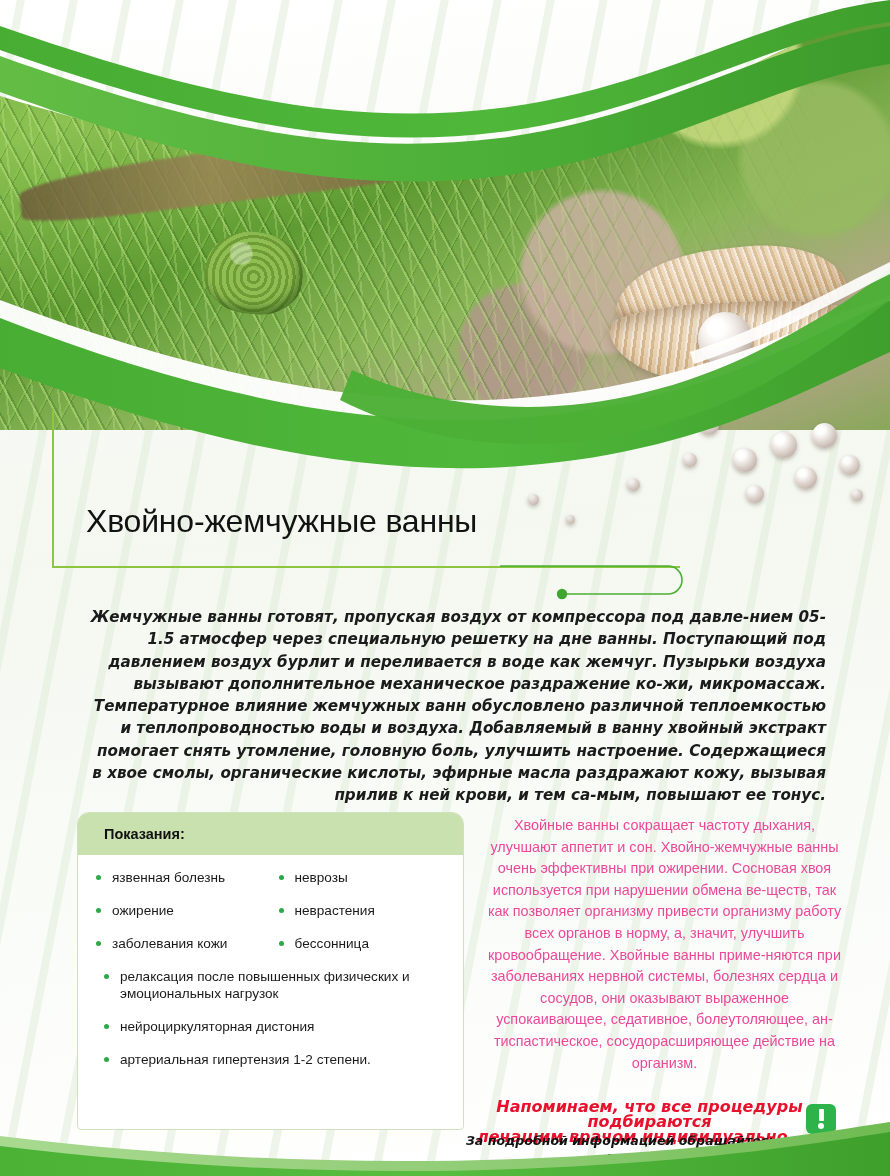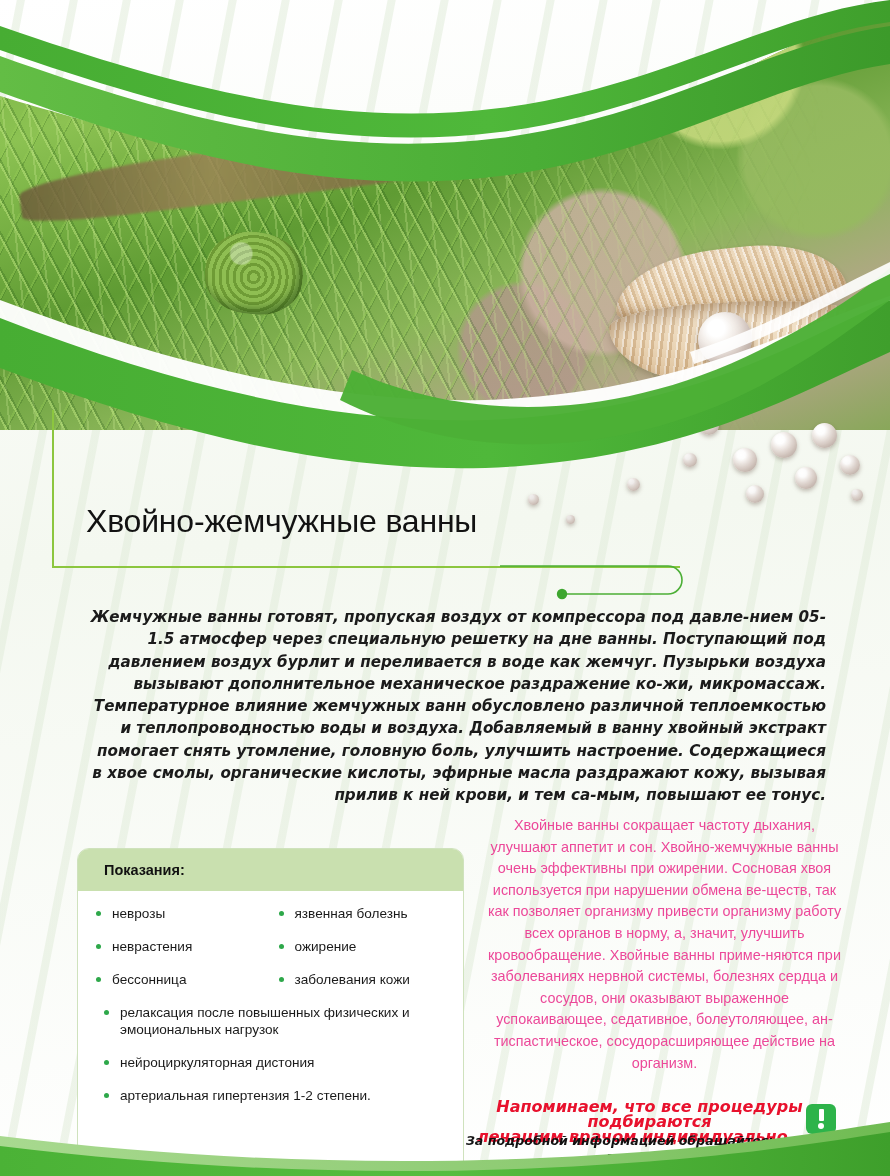--- a/index.html
+++ b/index.html
@@ -231,21 +231,20 @@
   
   .card {
     position: absolute;
     left: 77px; top: 812px;
     width: 387px;
     height: 318px;
     border: 1px solid #cfe2bd;
     border-radius: 12px 12px 4px 4px;
     background: #ffffff;
     overflow: hidden;
-    margin-top: 36px;
   }
   .card-header {
     height: 42px;
     background: #c9e0af;
     display: flex;
     align-items: center;
     padding-left: 26px;
   }
   .card-header span {
     font-size: 14.5px;
@@ -440,30 +439,30 @@
 
   <section class="card">
     <div class="card-header">
       <span>Показания:</span>
     </div>
     <div class="card-body">
 
       <div class="cols">
         <div class="col">
           <ul class="bul">
-            <li>неврозы</li>
-            <li>неврастения</li>
-            <li>бессонница</li>
+            <li>язвенная болезнь</li>
+            <li>ожирение</li>
+            <li>заболевания кожи</li>
           </ul>
         </div>
         <div class="col">
           <ul class="bul">
-            <li>язвенная болезнь</li>
-            <li>ожирение</li>
-            <li>заболевания кожи</li>
+            <li>неврозы</li>
+            <li>неврастения</li>
+            <li>бессонница</li>
           </ul>
         </div>
       </div>
 
       <ul class="bul wide-list">
         <li>релаксация после повышенных физических и эмоциональных нагрузок</li>
         <li>нейроциркуляторная дистония</li>
         <li>артериальная гипертензия 1-2 степени.</li>
       </ul>
 

